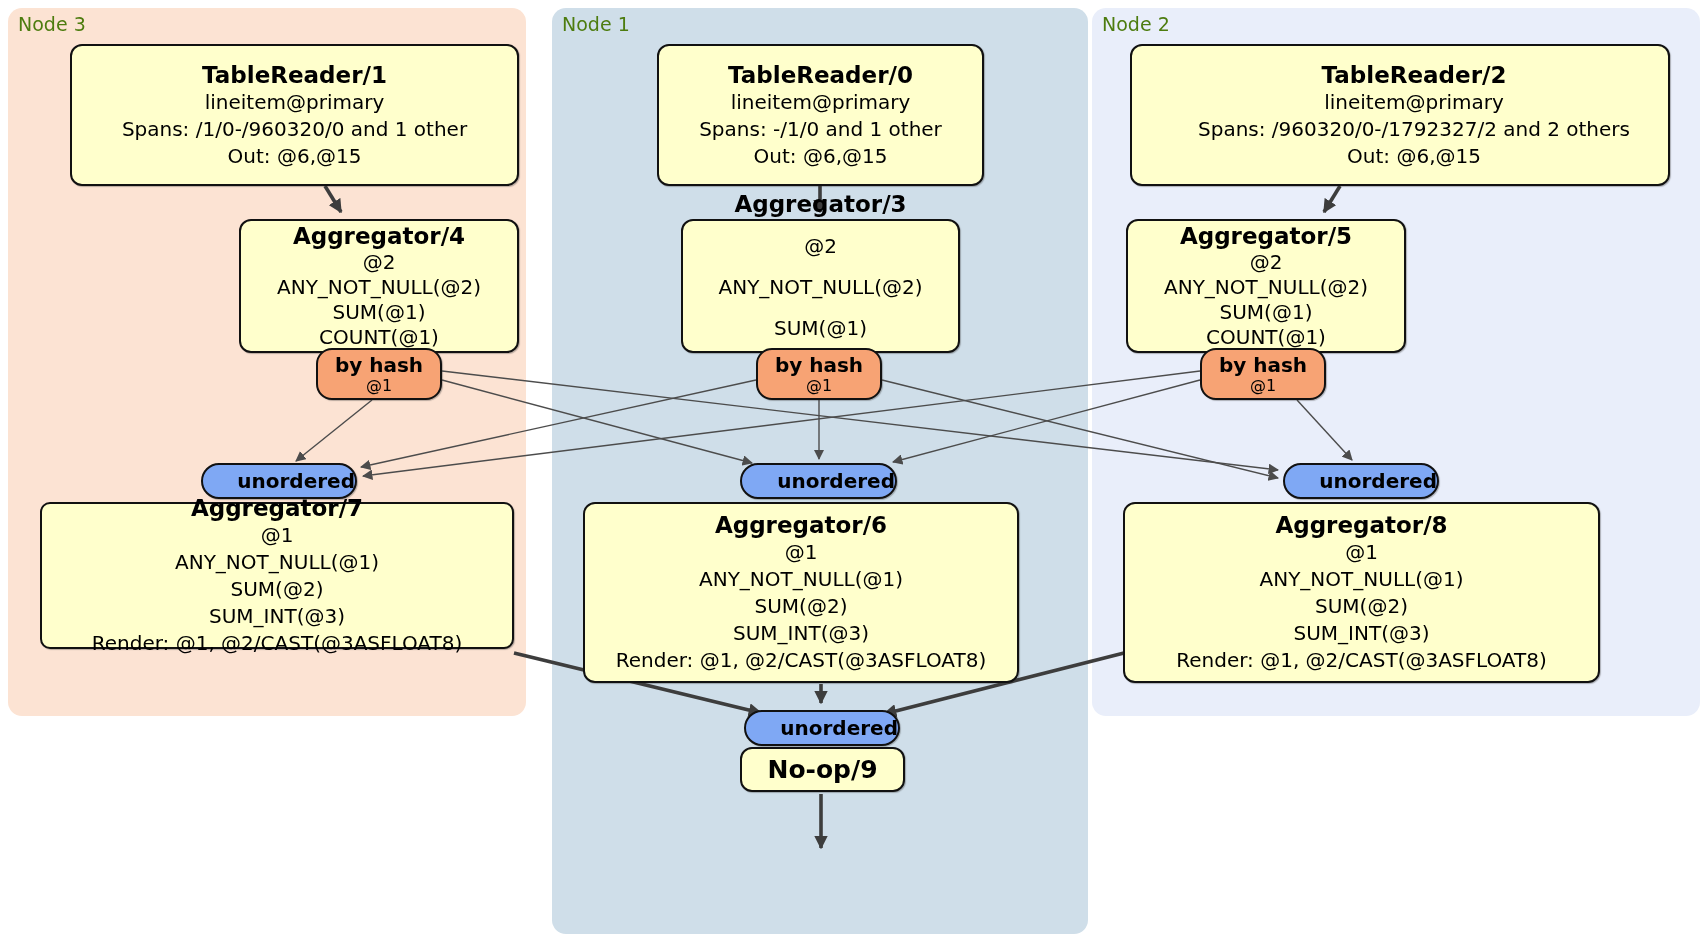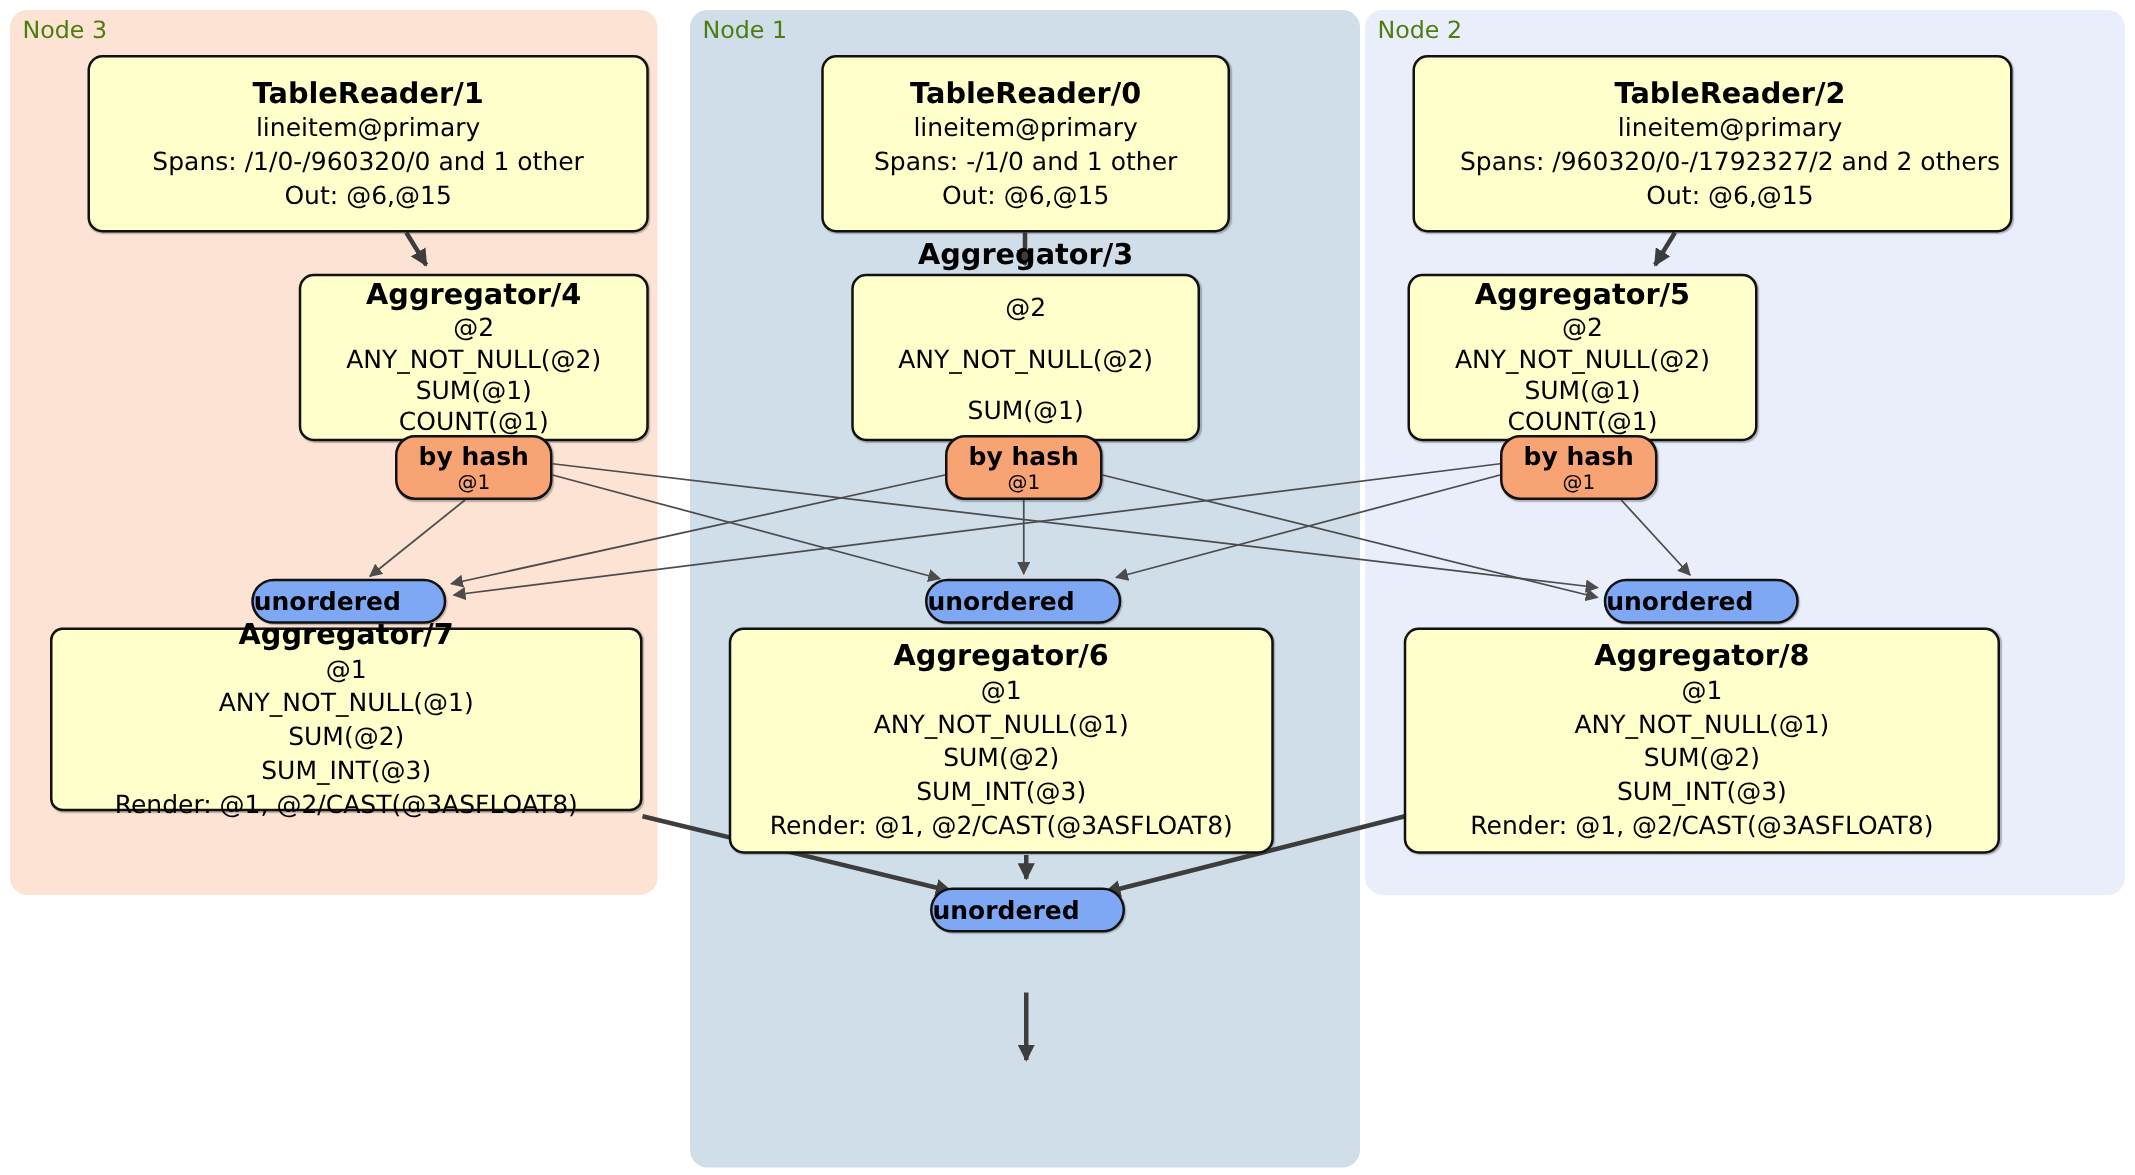--- a/index.html
+++ b/index.html
@@ -22,21 +22,21 @@
   .tight .pline{line-height:25px;}
   .router{
     position:absolute;background:#f7a374;border:2px solid #111;border-radius:16px;
     display:flex;flex-direction:column;justify-content:center;align-items:center;
     box-sizing:border-box;z-index:4;box-shadow:1px 1px 1px rgba(60,60,60,.35);
   }
   .router .rlabel{font-weight:bold;font-size:20px;line-height:23px;}
   .router .rdetail{font-size:16px;line-height:18px;}
   .sync{
     position:absolute;background:#7fa8f4;border:2px solid #111;border-radius:18px;
-    display:flex;justify-content:flex-start;align-items:center;box-sizing:border-box;
+    display:flex;justify-content:flex-end;align-items:center;box-sizing:border-box;
     font-weight:bold;font-size:20px;z-index:4;box-shadow:1px 1px 1px rgba(60,60,60,.35);
   }
   .bigtitle .ptitle{font-size:25px;}
   .z2{z-index:2;}
 </style>
 </head>
 <body>
 
 <div class="canvas">
 
@@ -88,21 +88,21 @@
     <div class="pline">lineitem@primary</div>
     <div class="pline">Spans: /1/0-/960320/0 and 1 other</div>
     <div class="pline">Out: @6,@15</div>
   </div>
   <div class="pbox z2" style="left:657px;top:44px;width:327px;height:142px;">
     <div class="ptitle">TableReader/0</div>
     <div class="pline">lineitem@primary</div>
     <div class="pline">Spans: -/1/0 and 1 other</div>
     <div class="pline">Out: @6,@15</div>
   </div>
-  <div class="pbox z2" style="left:1130px;top:44px;width:480px;height:142px;padding-left:28px;">
+  <div class="pbox z2" style="left:1130px;top:44px;width:540px;height:142px;padding-left:28px;">
     <div class="ptitle">TableReader/2</div>
     <div class="pline">lineitem@primary</div>
     <div class="pline">Spans: /960320/0-/1792327/2 and 2 others</div>
     <div class="pline">Out: @6,@15</div>
   </div>
 
   <div class="pbox tight z2" style="left:239px;top:219px;width:280px;height:134px;">
     <div class="ptitle">Aggregator/4</div>
     <div class="pline">@2</div>
     <div class="pline">ANY_NOT_NULL(@2)</div>
@@ -168,14 +168,17 @@
     <div class="pline">@1</div>
     <div class="pline">ANY_NOT_NULL(@1)</div>
     <div class="pline">SUM(@2)</div>
     <div class="pline">SUM_INT(@3)</div>
     <div class="pline">Render: @1, @2/CAST(@3ASFLOAT8)</div>
   </div>
 
   <div class="sync" style="left:744px;top:710px;width:156px;height:36px;">
     <span>unordered</span>
   </div>
+  <div class="pbox bigtitle z2" style="left:740px;top:747px;width:165px;height:45px;">
+    <div class="ptitle">No-op/9</div>
+  </div>
 
 </div>
 
 </body></html>

